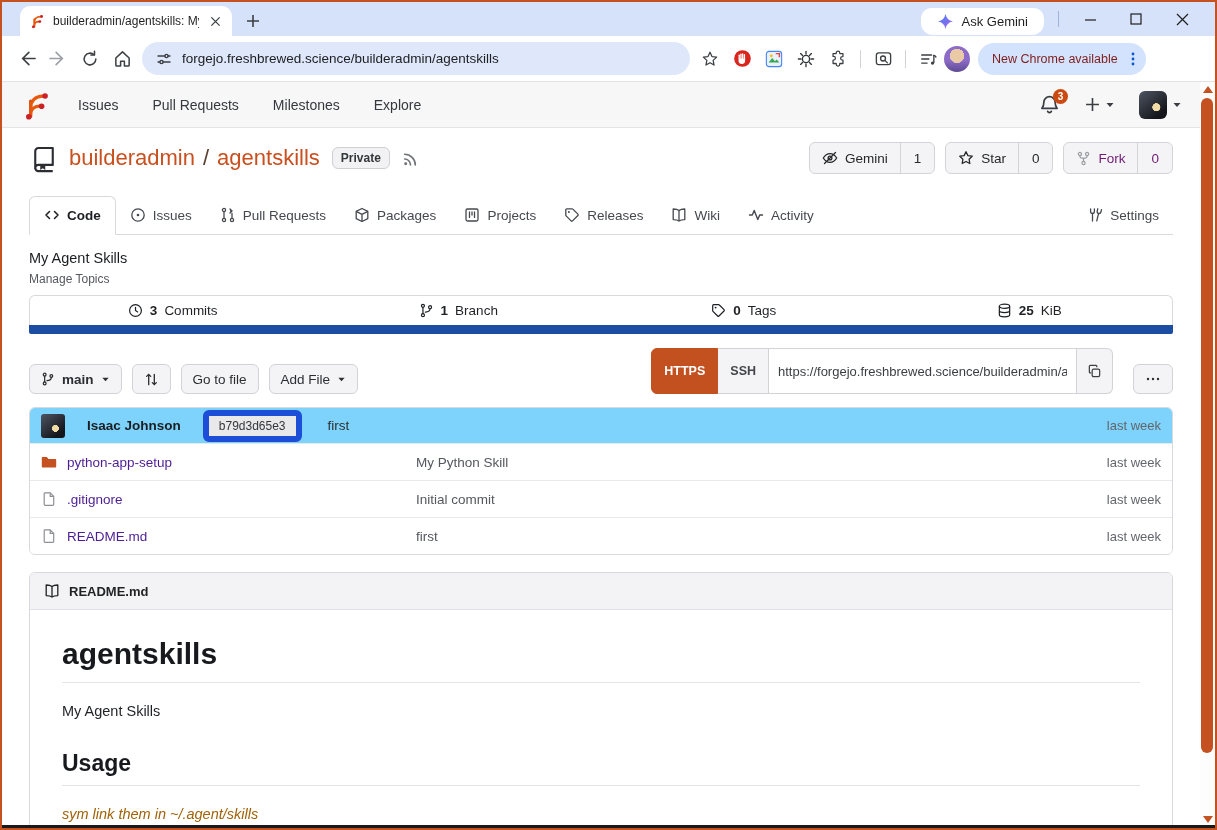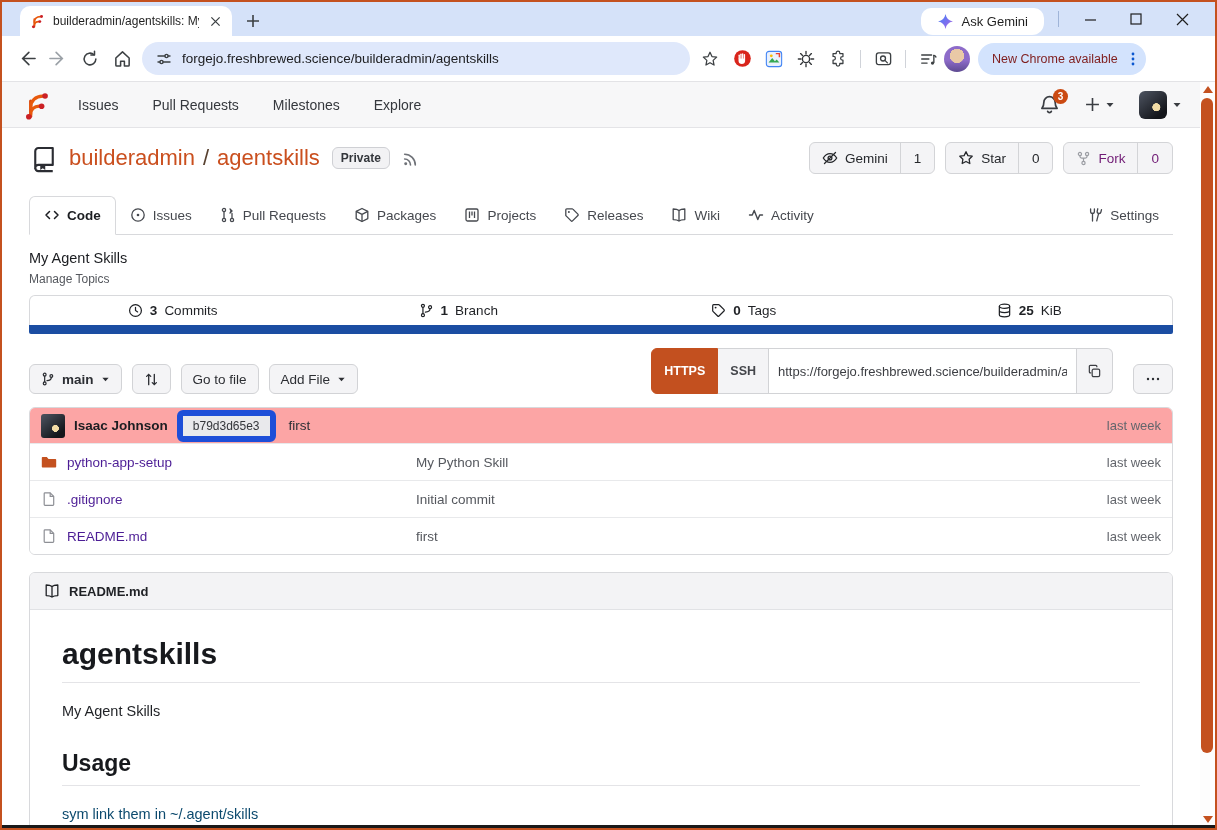--- a/index.html
+++ b/index.html
@@ -100,21 +100,21 @@
   .btn-https { display:flex; align-items:center; padding:0 12px; background:#c3501f; border-color:#c3501f !important;
                border-left-width:1px !important; color:#fff; font-weight:700; font-size:12.5px; border-radius:6px 0 0 6px; }
   .btn-ssh { display:flex; align-items:center; padding:0 12px; background:#f4f4f6; font-size:12.5px; font-weight:700; color:#44464b; }
   .clone-input { width:308px; padding:0 9px; font-size:13px; color:#3c3e43; background:#fff; outline:none;
                  font-family:"Liberation Sans",sans-serif; }
   .btn-copy { display:flex; align-items:center; padding:0 10px; background:#f4f4f6; border-radius:0 6px 6px 0; color:#3c3e43; }
   .btn-more { margin-left:10px; }
 
   
   .ftable { margin-top:13px; border:1px solid #d8d9dc; border-radius:6px; overflow:hidden; font-size:13.5px; }
-  .commit-row { height:35px; background:#fca5a5; display:flex; align-items:center; padding:0 11px; gap:9px; }
+  .commit-row { height:35px; background:#7dd3fc; display:flex; align-items:center; padding:0 11px; gap:22px; }
   .c-avatar { width:24px; height:24px; border-radius:3px; flex:none;
         background: radial-gradient(circle at 60% 60%, #f2dca6 0 16%, transparent 18%),
                     linear-gradient(140deg,#474d59 10%, #14161b 80%); }
   .c-author { font-weight:700; color:#1b1d21; }
   .c-hash { font-family:Liberation Sans, sans-serif; font-size:12px; color:#34363b; background:#e9e9ec;
             border:6px solid #1d4ed8; border-radius:6px; padding:3px 10px; }
   .c-msg { color:#2e3035; margin-left:4px; }
   .row-date { margin-left:auto; color:#63666c; font-size:13px; }
   .frow { height:37px; display:grid; grid-template-columns:375px 1fr auto; align-items:center;
           padding:0 11px; border-top:1px solid #e8e9eb; background:#fff; }
@@ -122,21 +122,21 @@
   .fmsg { color:#55585e; cursor:pointer; }
 
   
   .readme { margin-top:17px; border:1px solid #d8d9dc; border-radius:6px; overflow:hidden; margin-bottom:8px; }
   .readme-head { background:#f3f3f5; border-bottom:1px solid #e1e2e5; padding:10px 14px; display:flex;
                  align-items:center; gap:9px; font-size:13px; font-weight:700; color:#1f2125; }
   .readme-body { padding:26px 32px 22px; }
   .md-h1 { font-size:30px; line-height:36px; font-weight:700; color:#17191d; padding-bottom:10px; border-bottom:1px solid #e4e4e7; }
   .md-p1 { margin-top:20px; font-size:14.5px; color:#1f2125; }
   .md-h2 { margin-top:30px; font-size:23px; line-height:28px; font-weight:700; color:#17191d; padding-bottom:8px; border-bottom:1px solid #e4e4e7; }
-  .md-p2 { margin-top:20px; font-size:14.5px; color:#0c4a6e; }
+  .md-p2 { margin-top:20px; font-size:14.5px; color:#a16207;font-style:italic; }
 
   svg { display:block; flex:none; }
 </style>
 </head>
 <body>
 
 <div class="window">
 
   <div class="tabstrip">
     <div class="tab">

